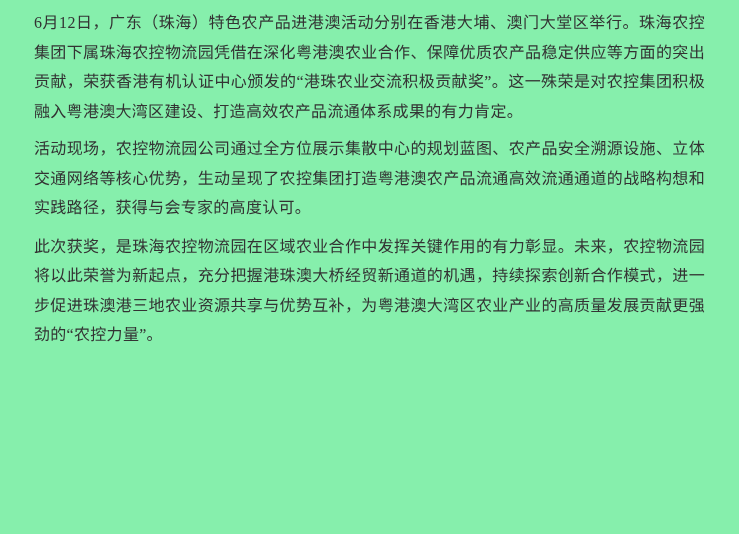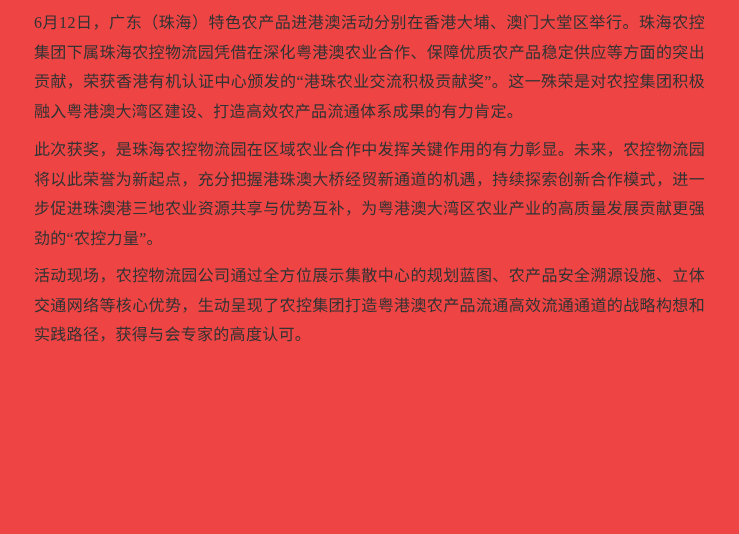--- a/index.html
+++ b/index.html
@@ -4,21 +4,21 @@
 <style>
   html, body {
     margin: 0;
     padding: 0;
     background: #ffffff;
   }
   .page {
     position: relative;
     width: 739px;
     height: 534px;
-    background: #ef4444;
+    background: #86efac;
     box-sizing: border-box;
     padding: 8px 34px 0 34px;
     overflow: hidden;
   }
   .para {
     font-family: "Liberation Serif", "DejaVu Serif", serif;
     font-size: 16px;
     line-height: 29.5px;
     color: #333333;
     text-align: justify;
@@ -28,15 +28,15 @@
   }
   .para-last {
     margin-top: 9px;
   }
 </style>
 </head>
 <body>
 
 <div class="page">
   <p class="para">6月12日，广东（珠海）特色农产品进港澳活动分别在香港大埔、澳门大堂区举行。珠海农控集团下属珠海农控物流园凭借在深化粤港澳农业合作、保障优质农产品稳定供应等方面的突出贡献，荣获香港有机认证中心颁发的“港珠农业交流积极贡献奖”。这一殊荣是对农控集团积极融入粤港澳大湾区建设、打造高效农产品流通体系成果的有力肯定。</p>
+  <p class="para">活动现场，农控物流园公司通过全方位展示集散中心的规划蓝图、农产品安全溯源设施、立体交通网络等核心优势，生动呈现了农控集团打造粤港澳农产品流通高效流通通道的战略构想和实践路径，获得与会专家的高度认可。</p>
   <p class="para para-last">此次获奖，是珠海农控物流园在区域农业合作中发挥关键作用的有力彰显。未来，农控物流园将以此荣誉为新起点，充分把握港珠澳大桥经贸新通道的机遇，持续探索创新合作模式，进一步促进珠澳港三地农业资源共享与优势互补，为粤港澳大湾区农业产业的高质量发展贡献更强劲的“农控力量”。</p>
-  <p class="para">活动现场，农控物流园公司通过全方位展示集散中心的规划蓝图、农产品安全溯源设施、立体交通网络等核心优势，生动呈现了农控集团打造粤港澳农产品流通高效流通通道的战略构想和实践路径，获得与会专家的高度认可。</p>
 </div>
 
 </body></html>

